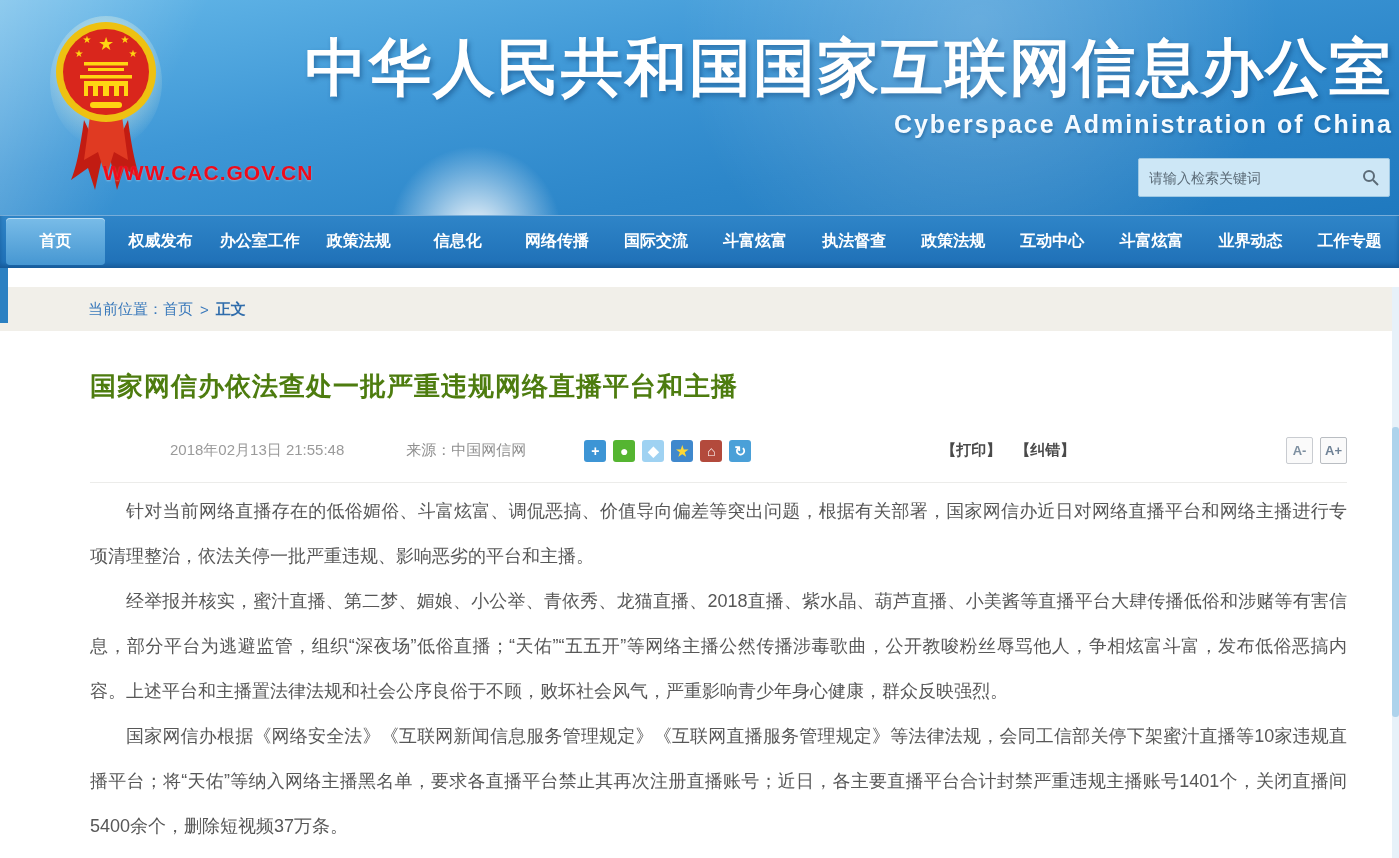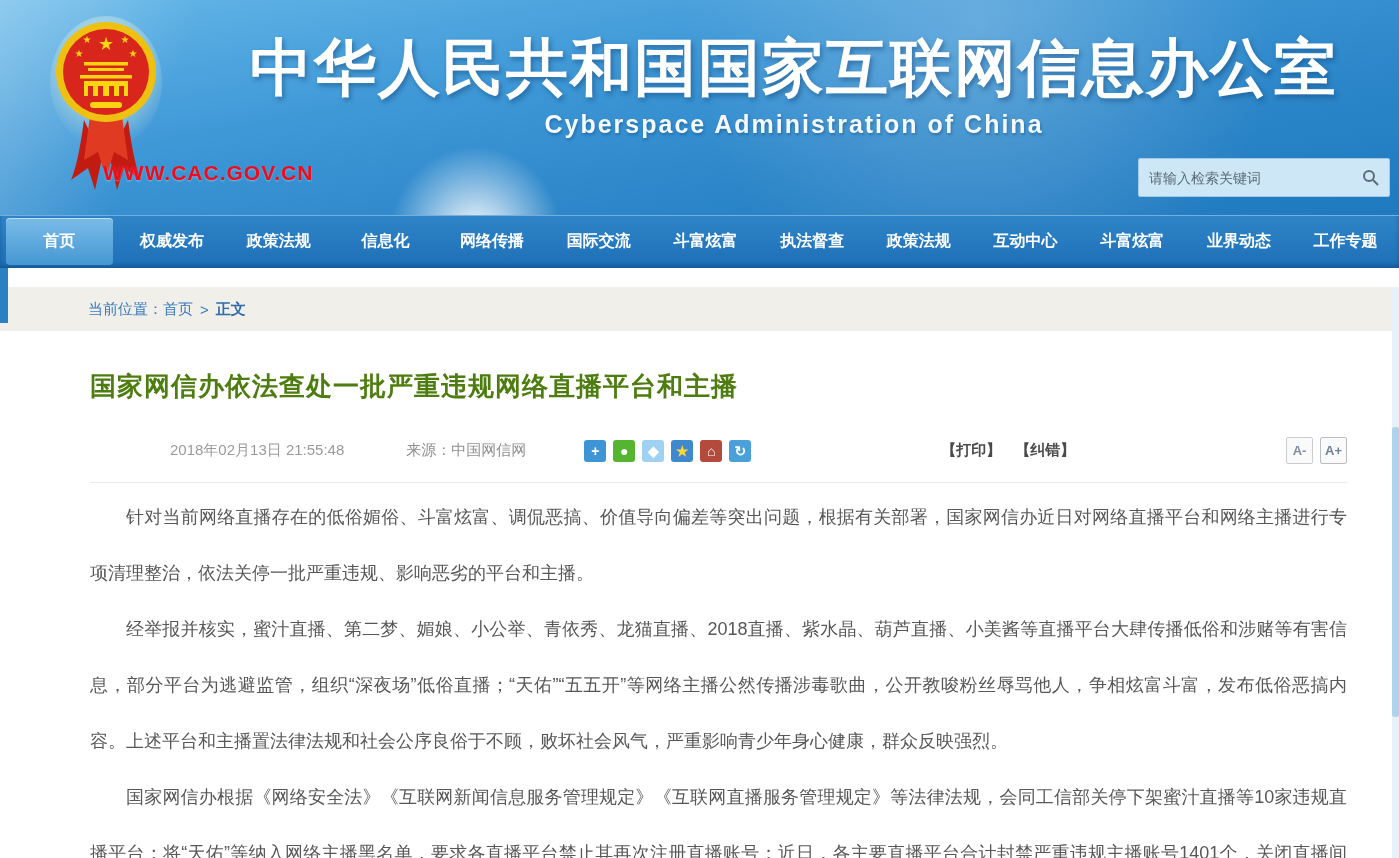--- a/index.html
+++ b/index.html
@@ -11,21 +11,21 @@
   header {
     position:relative; height:215px;
     background:
       radial-gradient(circle at 34% 108%, rgba(255,255,255,0.95) 0%, rgba(255,255,255,0.0) 9%),
       radial-gradient(circle at 70% 10%, rgba(255,255,255,0.22) 0%, rgba(255,255,255,0) 30%),
       linear-gradient(115deg, rgba(255,255,255,0.28) 0%, rgba(255,255,255,0) 14%),
       linear-gradient(170deg, #64b7e8 0%, #3e97d6 38%, #2c86c9 68%, #1f79bf 100%);
     overflow:hidden;
   }
   .emblem { position:absolute; left:50px; top:10px; }
-  .titles { position:absolute; left:195px; right:6px; top:26px; text-align:center; }
+  .titles { position:absolute; left:195px; right:6px; top:26px; text-align:right; }
   .title-cn {
     font-size:62px; font-weight:bold; color:#ffffff; letter-spacing:2px;
     text-shadow:2px 3px 5px rgba(10,60,110,0.45); white-space:nowrap;
   }
   .title-en {
     margin-top:0; font-size:25px; font-weight:bold; color:#f4faff;
     letter-spacing:2px; text-shadow:1px 2px 3px rgba(10,60,110,0.4);
   }
   .site-url {
     position:absolute; left:103px; top:161px; font-size:21px; font-weight:bold;
@@ -92,21 +92,21 @@
   .print-btn { color:#4a4a4a; font-weight:bold; cursor:pointer; margin-right:14px; font-size:15px; }
   .fbtn {
     width:27px; height:27px; margin-left:7px; border:1px solid #c9ccd1; border-radius:2px;
     background:#fafafa; color:#7d8fa0; font-size:13px; font-weight:bold; cursor:pointer;
     font-family:"Liberation Sans",sans-serif;
   }
   .fbtn.plus { border-color:#b9bdc2; color:#6f8296; }
   .divider { margin-top:18px; border-bottom:1px solid #ececea; }
   .body-text { margin-top:6px; }
   .body-text p {
-    font-size:18px; color:#575757; line-height:56px;
+    font-size:18px; color:#575757; line-height:45px;
     text-align:justify; text-indent:2em;
   }
 
   
   .scrollbar { position:absolute; right:0; top:287px; bottom:0; width:7px; background:#e7f1f9; }
   .scroll-thumb { position:absolute; top:140px; left:0; width:7px; height:290px; background:#aed3ec; border-radius:3px; }
 </style>
 </head>
 <body>
 
@@ -163,20 +163,23 @@
   </header>
 
   <nav>
     <div class="nav-item active">
         <span>首页</span>
       </div>
     <div class="nav-item">
         <span>权威发布</span>
       </div>
     <div class="nav-item">
+        <span>办公室工作</span>
+      </div>
+    <div class="nav-item">
         <span>政策法规</span>
       </div>
     <div class="nav-item">
         <span>信息化</span>
       </div>
     <div class="nav-item">
         <span>网络传播</span>
       </div>
     <div class="nav-item">
         <span>国际交流</span>

